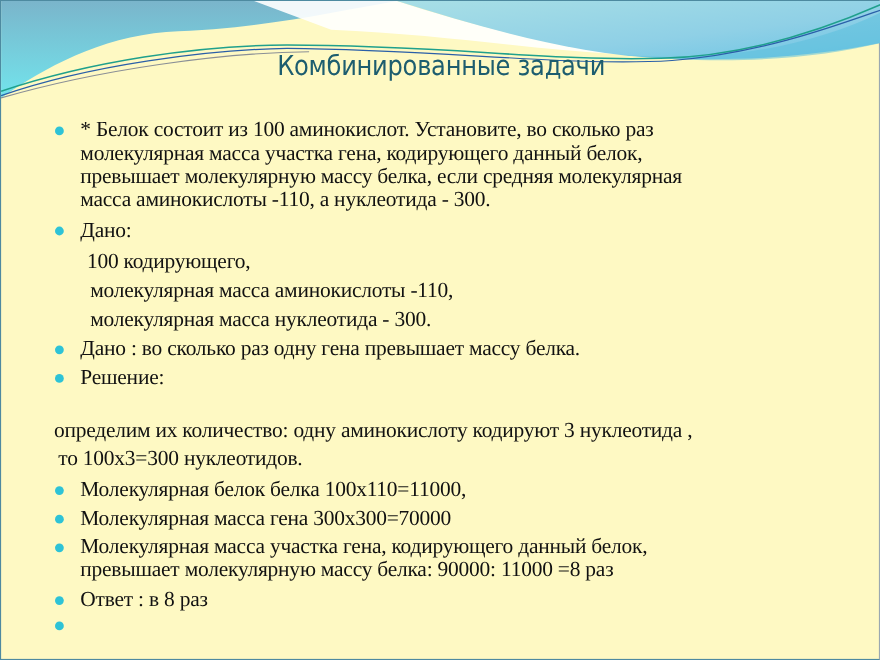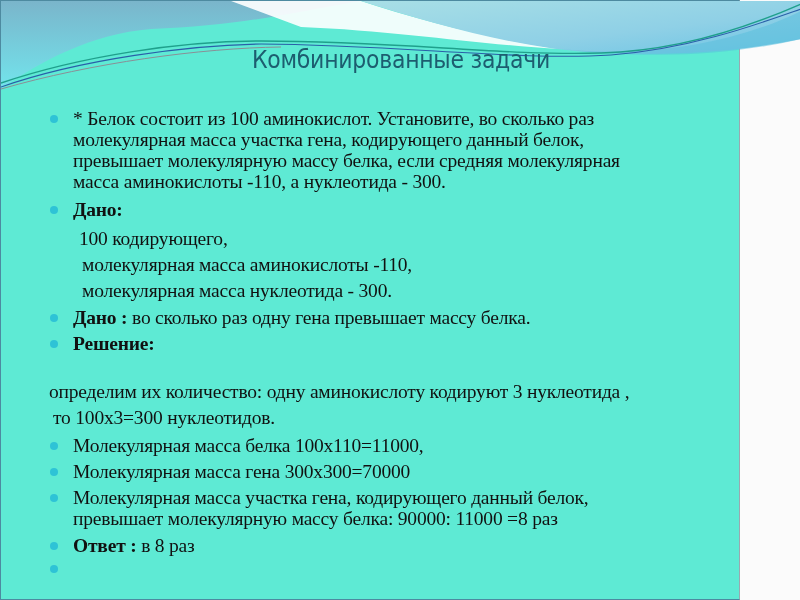--- a/index.html
+++ b/index.html
@@ -2,22 +2,22 @@
 <html><head>
 <meta charset="utf-8">
 <style>
   html, body { margin: 0; padding: 0; }
   body {
     width: 800px; height: 600px; overflow: hidden; position: relative;
     background: #fbfbfb;
     font-family: "Liberation Serif", serif;
   }
   .slide {
-    position: absolute; left: 0; top: 0; width: 740px; height: 600px;
-    background: #5eead4;
+    position: absolute; left: 0; top: 0; width: 800px; height: 600px;
+    background: #fef9c3;
     box-sizing: border-box;
     border: 1px solid #4d8aa0;
     border-right: 1px solid #9aa8b0;
   }
   .header-art { position: absolute; left: 0; top: 0; width: 800px; height: 100px; }
   .title {
     position: absolute; left: 0; width: 800px; top: 44px;
     text-align: center;
     font-family: "DejaVu Sans", sans-serif;
     font-size: 25px; color: #1d5d6f; letter-spacing: -0.3px;
@@ -25,21 +25,21 @@
   }
   .content { position: absolute; left: 0; top: 0; width: 800px; height: 600px; }
   .line {
     position: absolute; left: 72px; font-size: 19.5px; color: #111;
     white-space: nowrap; line-height: 20px; letter-spacing: -0.2px;
   }
   .bullet {
     position: absolute; left: 49px; width: 8px; height: 8px; border-radius: 50%;
     background: #2ec3d6;
   }
-  b { font-weight: bold; }
+  b { font-weight: normal; }
 </style>
 </head>
 <body>
 
 <div class="slide">
 
   <svg class="header-art" viewBox="0 0 800 100" preserveAspectRatio="none">
     <defs>
       <linearGradient id="gLeft" x1="0" y1="0" x2="0" y2="1">
         <stop offset="0" stop-color="#7ab5cb"></stop>
@@ -82,21 +82,21 @@
 
     <span class="bullet" style="top:313px"></span>
     <div class="line" style="top:307px"><b>Дано :</b><span> во сколько раз одну гена превышает массу белка.</span></div>
 
     <span class="bullet" style="top:339px"></span>
     <div class="line" style="top:333px"><b>Решение:</b></div>
     <div class="line" style="top:381px; left:48px">определим их количество: одну аминокислоту кодируют 3 нуклеотида ,</div>
     <div class="line" style="top:407px; left:52px">то 100х3=300 нуклеотидов.</div>
 
     <span class="bullet" style="top:441px"></span>
-    <div class="line" style="top:435px">Молекулярная  масса белка 100х110=11000,</div>
+    <div class="line" style="top:435px">Молекулярная  белок белка 100х110=11000,</div>
 
     <span class="bullet" style="top:467px"></span>
     <div class="line" style="top:461px">Молекулярная  масса гена 300х300=70000</div>
 
     <span class="bullet" style="top:493px"></span>
     <div class="line" style="top:487px">Молекулярная  масса участка гена, кодирующего данный белок,</div>
     <div class="line" style="top:508px">превышает молекулярную массу белка: 90000: 11000 =8 раз</div>
 
     <span class="bullet" style="top:541px"></span>
     <div class="line" style="top:535px"><b>Ответ :</b><span> в 8 раз</span></div>

